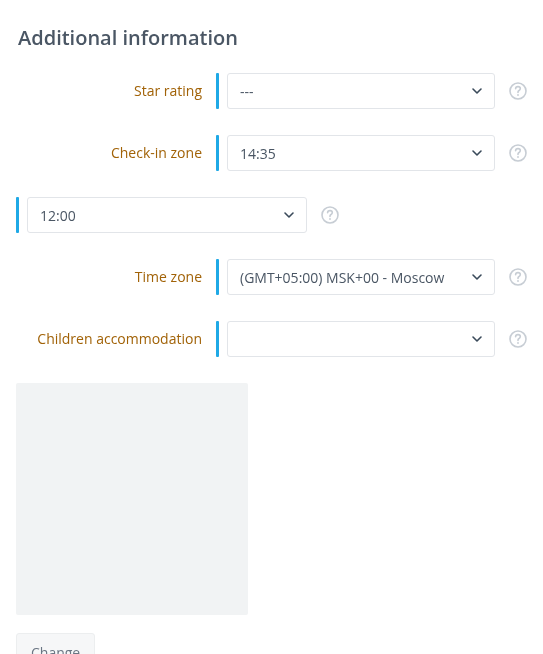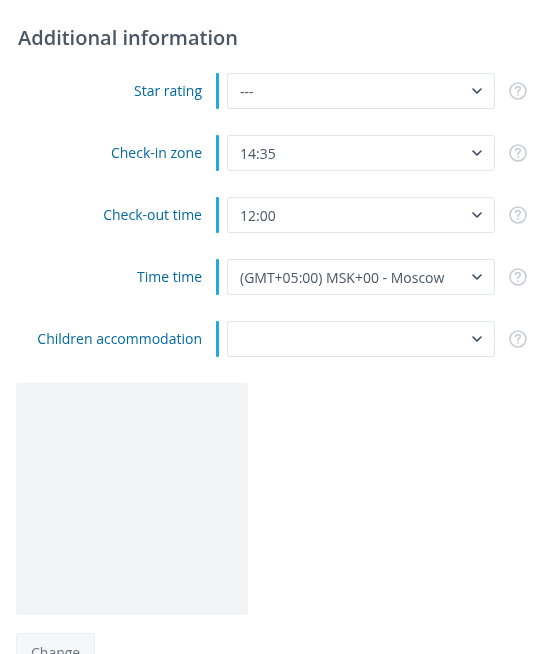--- a/index.html
+++ b/index.html
@@ -27,21 +27,21 @@
       align-items: center;
       margin-bottom: 26px;
     }
     .form-row.tall {
       align-items: flex-start;
     }
     .label-col {
       width: 200px;
       text-align: right;
       padding-right: 14px;
-      color: #0369a1;
+      color: #a16207;
       font-size: 14px;
       line-height: 1.6;
     }
     .form-row.tall .label-col {
       padding-top: 3px;
     }
     .control-col {
       display: flex;
       align-items: center;
       flex: 1;
@@ -160,21 +160,20 @@
       <svg viewBox="0 0 18 18" width="18" height="18">
           <circle cx="9" cy="9" r="8" fill="none" stroke="#c7cdd4" stroke-width="1.6"></circle>
           <path d="M6.6 6.8c0-1.3 1.1-2.2 2.4-2.2s2.3.9 2.3 2c0 .9-.5 1.4-1.3 1.9-.7.4-1 .8-1 1.6v.3" fill="none" stroke="#c7cdd4" stroke-width="1.6" stroke-linecap="round"></path>
           <circle cx="9" cy="13" r="0.9" fill="#c7cdd4"></circle>
         </svg>
     </span>
   </div>
 </div>
 
 <div class="form-row">
-  <div class="label-col">Check-out time</div>
   <div class="control-col">
     <div class="accent-bar"></div>
     <div class="dropdown">
       <div class="dropdown-field">12:00</div>
       <span class="chevron">
         <svg viewBox="0 0 12 12" width="12" height="12">
             <path d="M2 4 L6 8 L10 4" fill="none" stroke="#3a4a5a" stroke-width="1.6" stroke-linecap="round" stroke-linejoin="round"></path>
           </svg>
       </span>
     </div>
@@ -182,21 +181,21 @@
       <svg viewBox="0 0 18 18" width="18" height="18">
           <circle cx="9" cy="9" r="8" fill="none" stroke="#c7cdd4" stroke-width="1.6"></circle>
           <path d="M6.6 6.8c0-1.3 1.1-2.2 2.4-2.2s2.3.9 2.3 2c0 .9-.5 1.4-1.3 1.9-.7.4-1 .8-1 1.6v.3" fill="none" stroke="#c7cdd4" stroke-width="1.6" stroke-linecap="round"></path>
           <circle cx="9" cy="13" r="0.9" fill="#c7cdd4"></circle>
         </svg>
     </span>
   </div>
 </div>
 
 <div class="form-row">
-  <div class="label-col">Time time</div>
+  <div class="label-col">Time zone</div>
   <div class="control-col">
     <div class="accent-bar"></div>
     <div class="dropdown">
       <div class="dropdown-field">(GMT+05:00) MSK+00 - Moscow</div>
       <span class="chevron">
         <svg viewBox="0 0 12 12" width="12" height="12">
             <path d="M2 4 L6 8 L10 4" fill="none" stroke="#3a4a5a" stroke-width="1.6" stroke-linecap="round" stroke-linejoin="round"></path>
           </svg>
       </span>
     </div>

